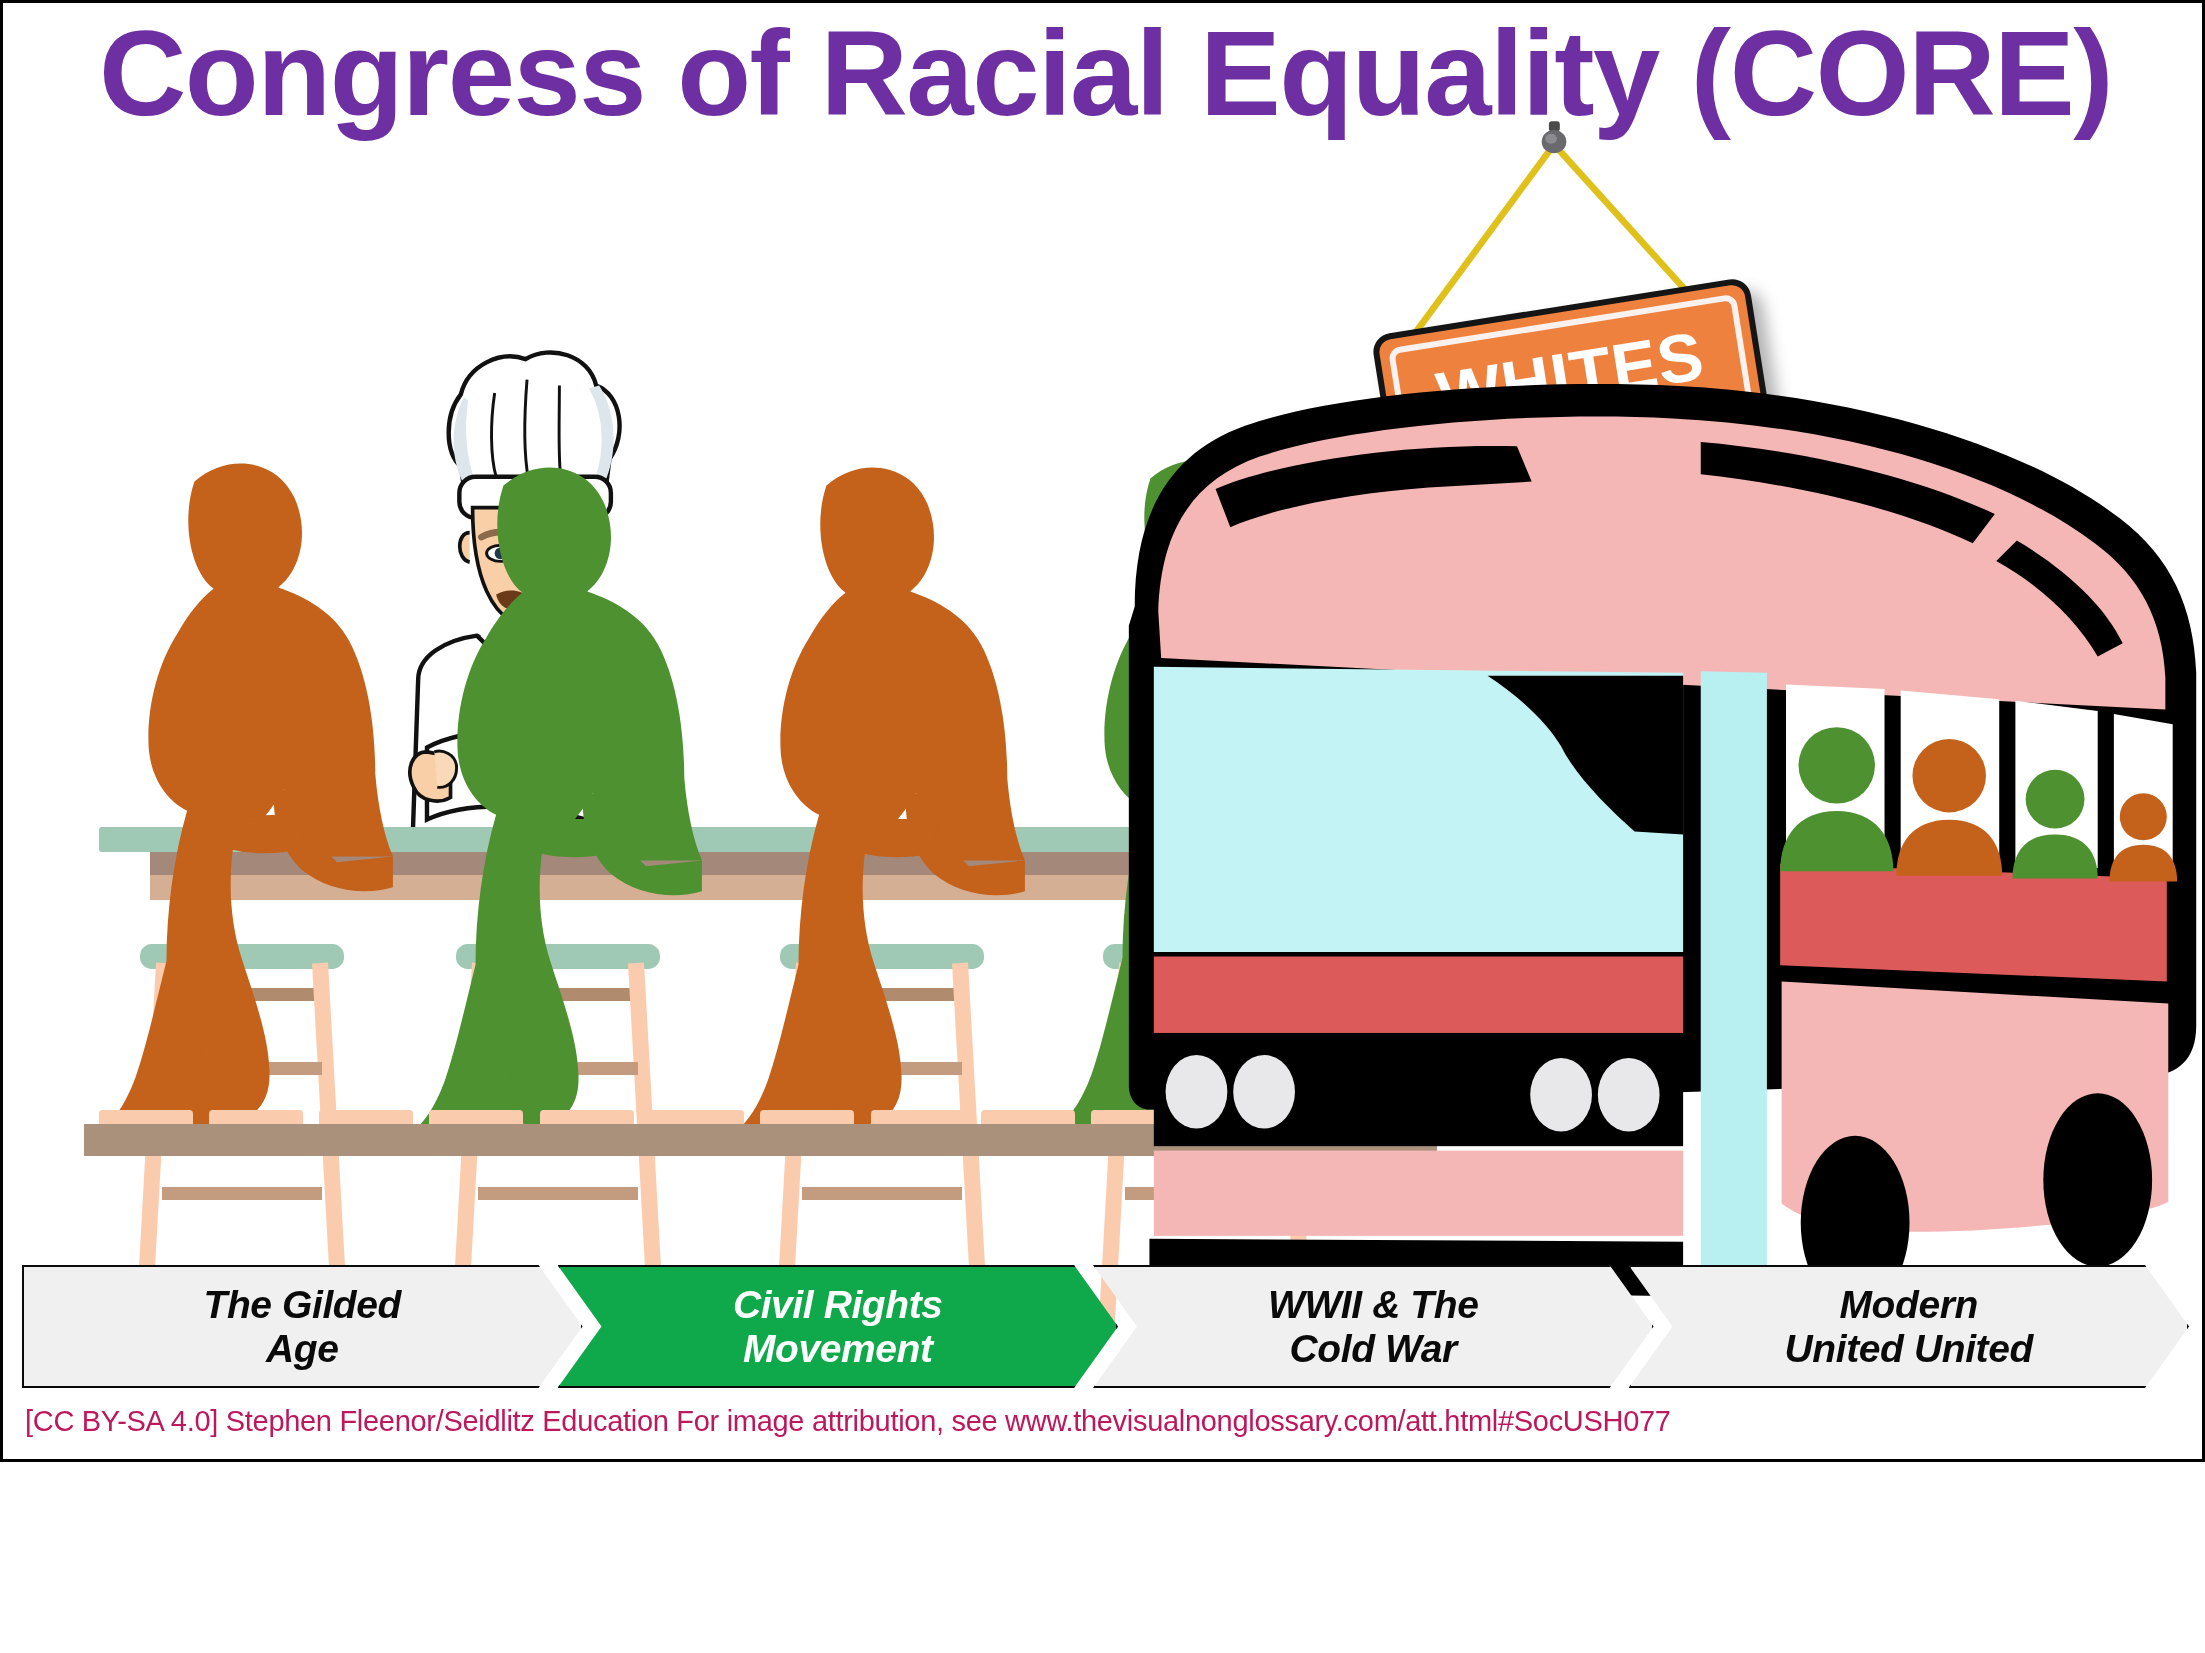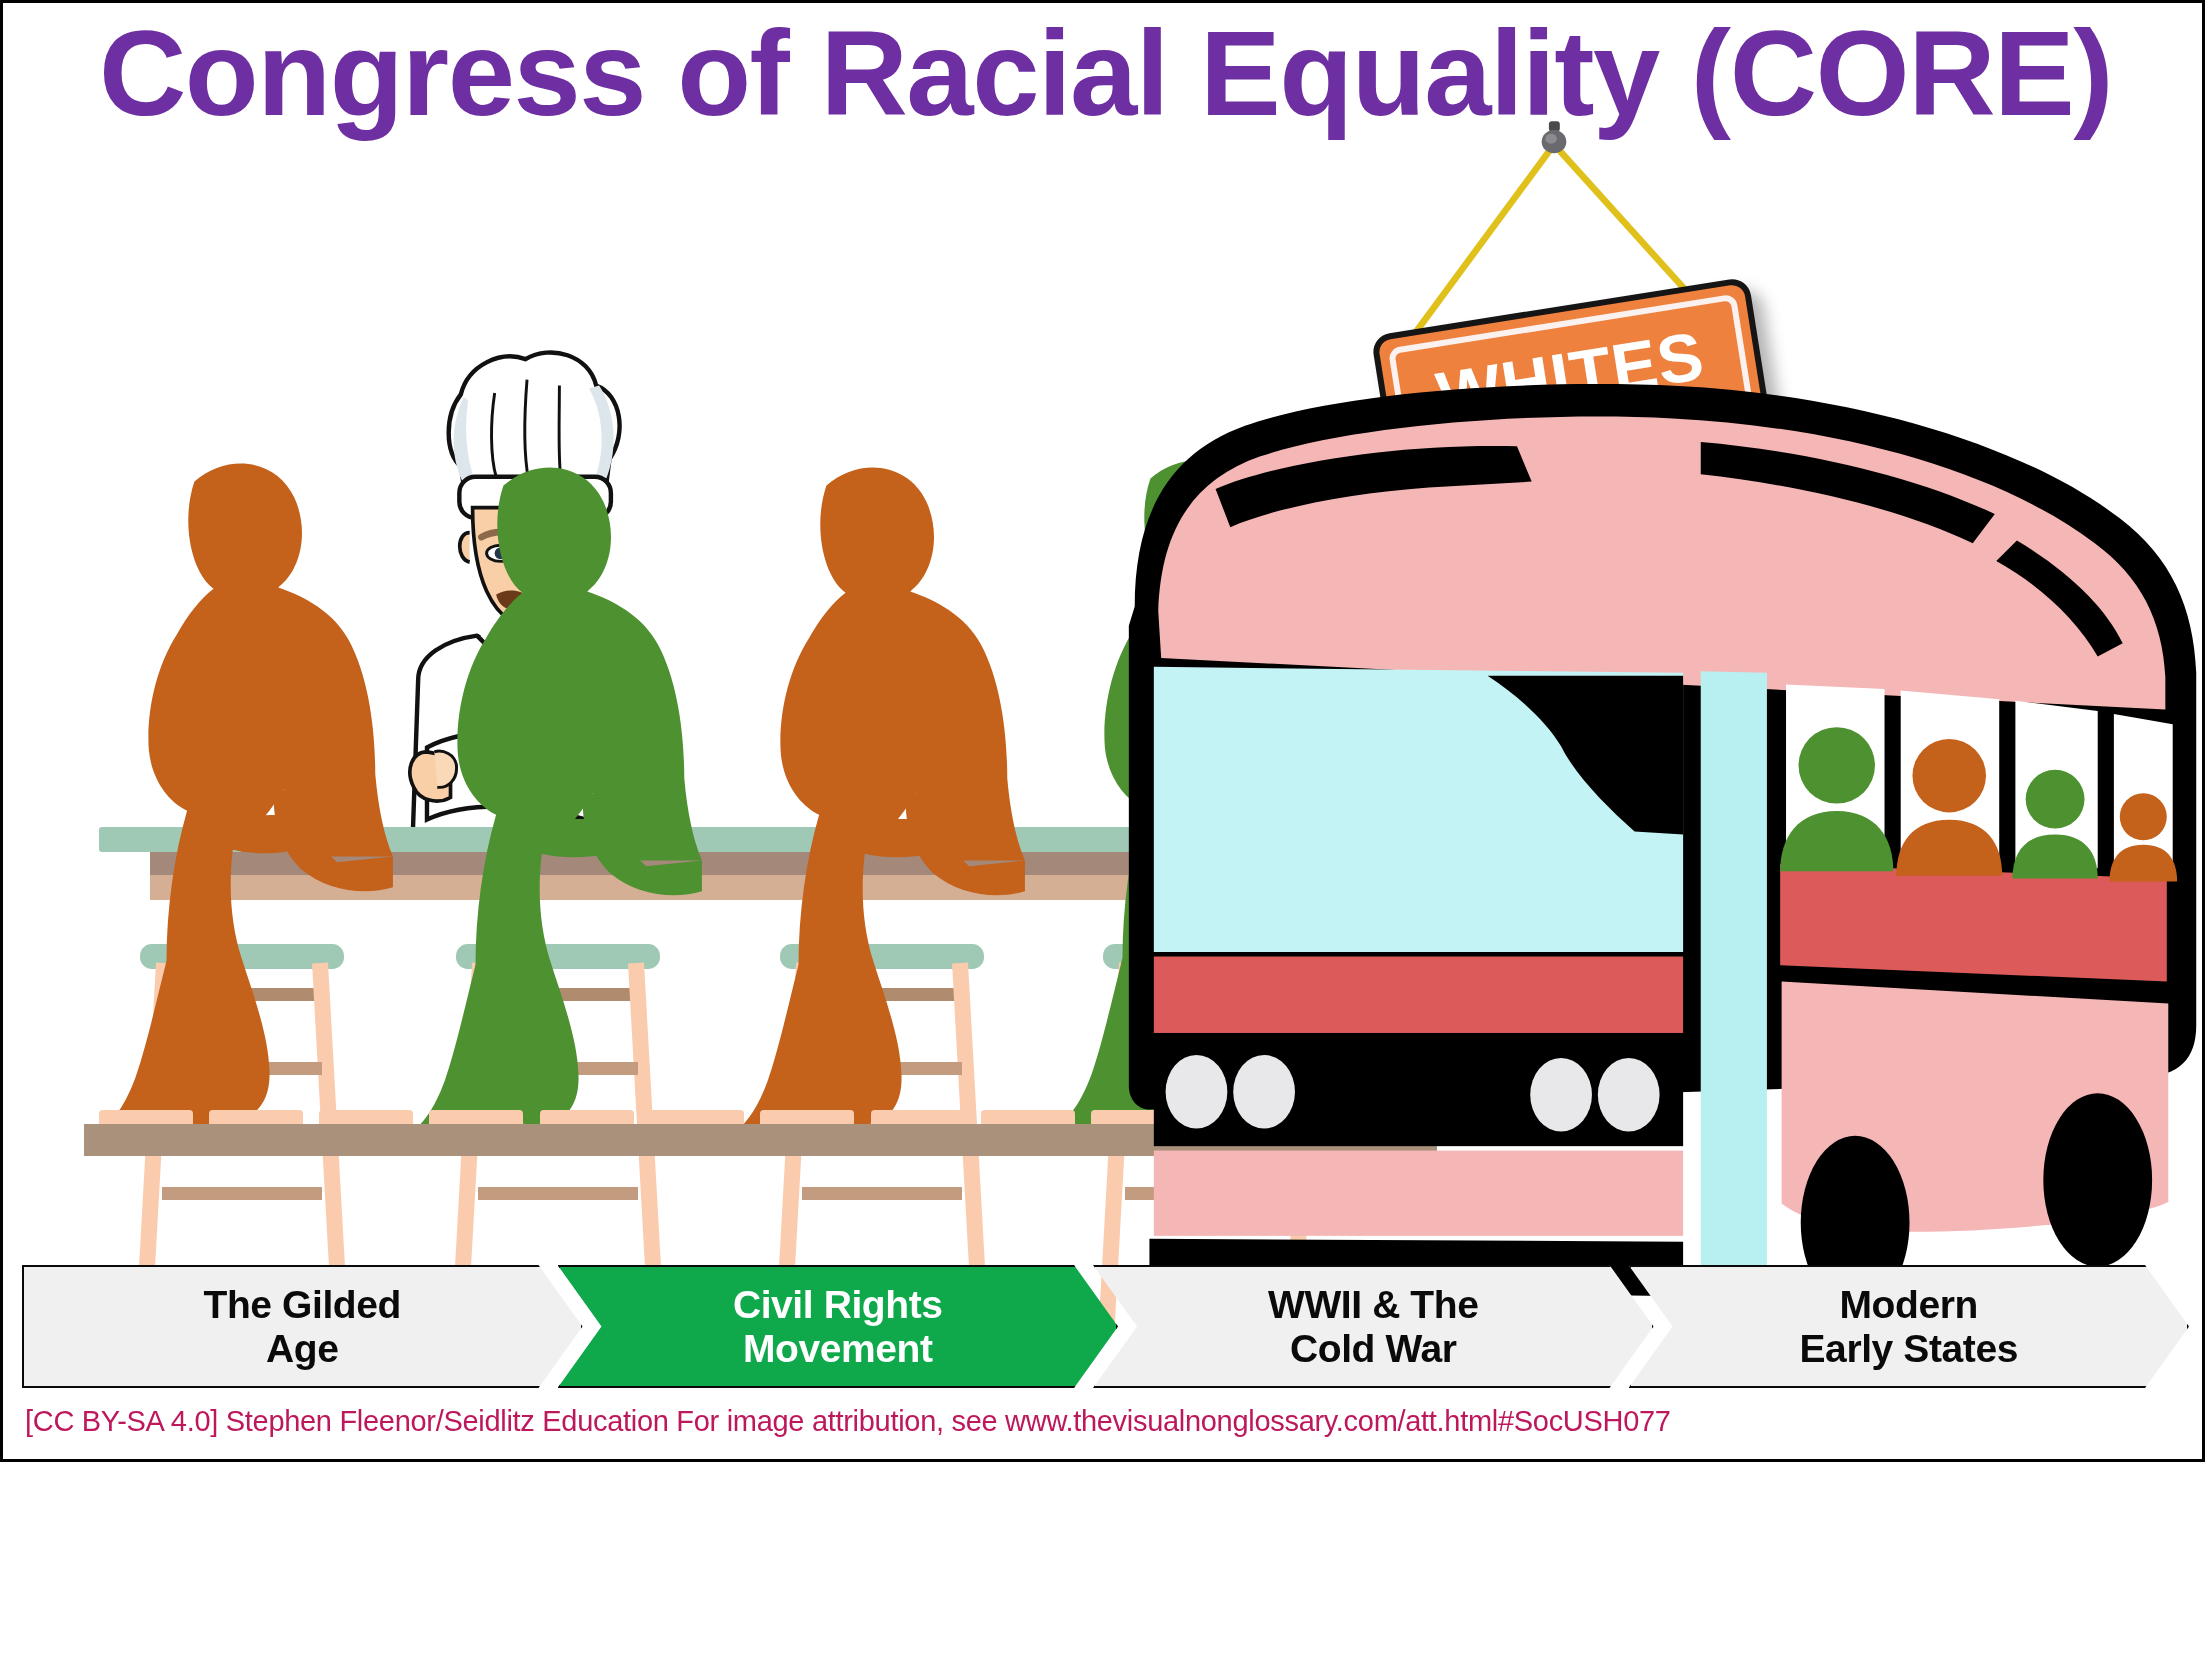--- a/index.html
+++ b/index.html
@@ -137,20 +137,21 @@
   .chev {
     position:relative;
     flex:1 1 0;
     height:123px;
     margin-right:-25px;
     background:#F0F0F0;
     border:2.9px solid #0A0A0A;
     clip-path:polygon(0 0, calc(100% - 44px) 0, 100% 50%, calc(100% - 44px) 100%, 0 100%, 44px 50%);
     display:flex; align-items:center; justify-content:center;
     text-align:center;
+    font-style:italic;
   }
   .chev:first-child {
     clip-path:polygon(0 0, calc(100% - 44px) 0, 100% 50%, calc(100% - 44px) 100%, 0 100%);
   }
   .chev:last-child { margin-right:0; }
   .chev .lbl {
     font-size:39px; font-weight:700; color:#0A0A0A;
     line-height:1.12; padding:0 13.2px;
     font-family:"Liberation Sans", sans-serif;
     letter-spacing:-0.4px;
@@ -485,21 +486,21 @@
         <span>Civil Rights</span><br><span>Movement</span>
       </div>
     </div>
     <div class="chev">
       <div class="lbl">
         <span>WWII &amp; The</span><br><span>Cold War</span>
       </div>
     </div>
     <div class="chev">
       <div class="lbl">
-        <span>Modern</span><br><span>Early States</span>
+        <span>Modern</span><br><span>United United</span>
       </div>
     </div>
   </div>
 
   <div id="attrib">[CC BY-SA 4.0] Stephen Fleenor/Seidlitz Education For image attribution, see www.thevisualnonglossary.com/att.html#SocUSH077</div>
 
 </div>
 
 
 </body></html>

